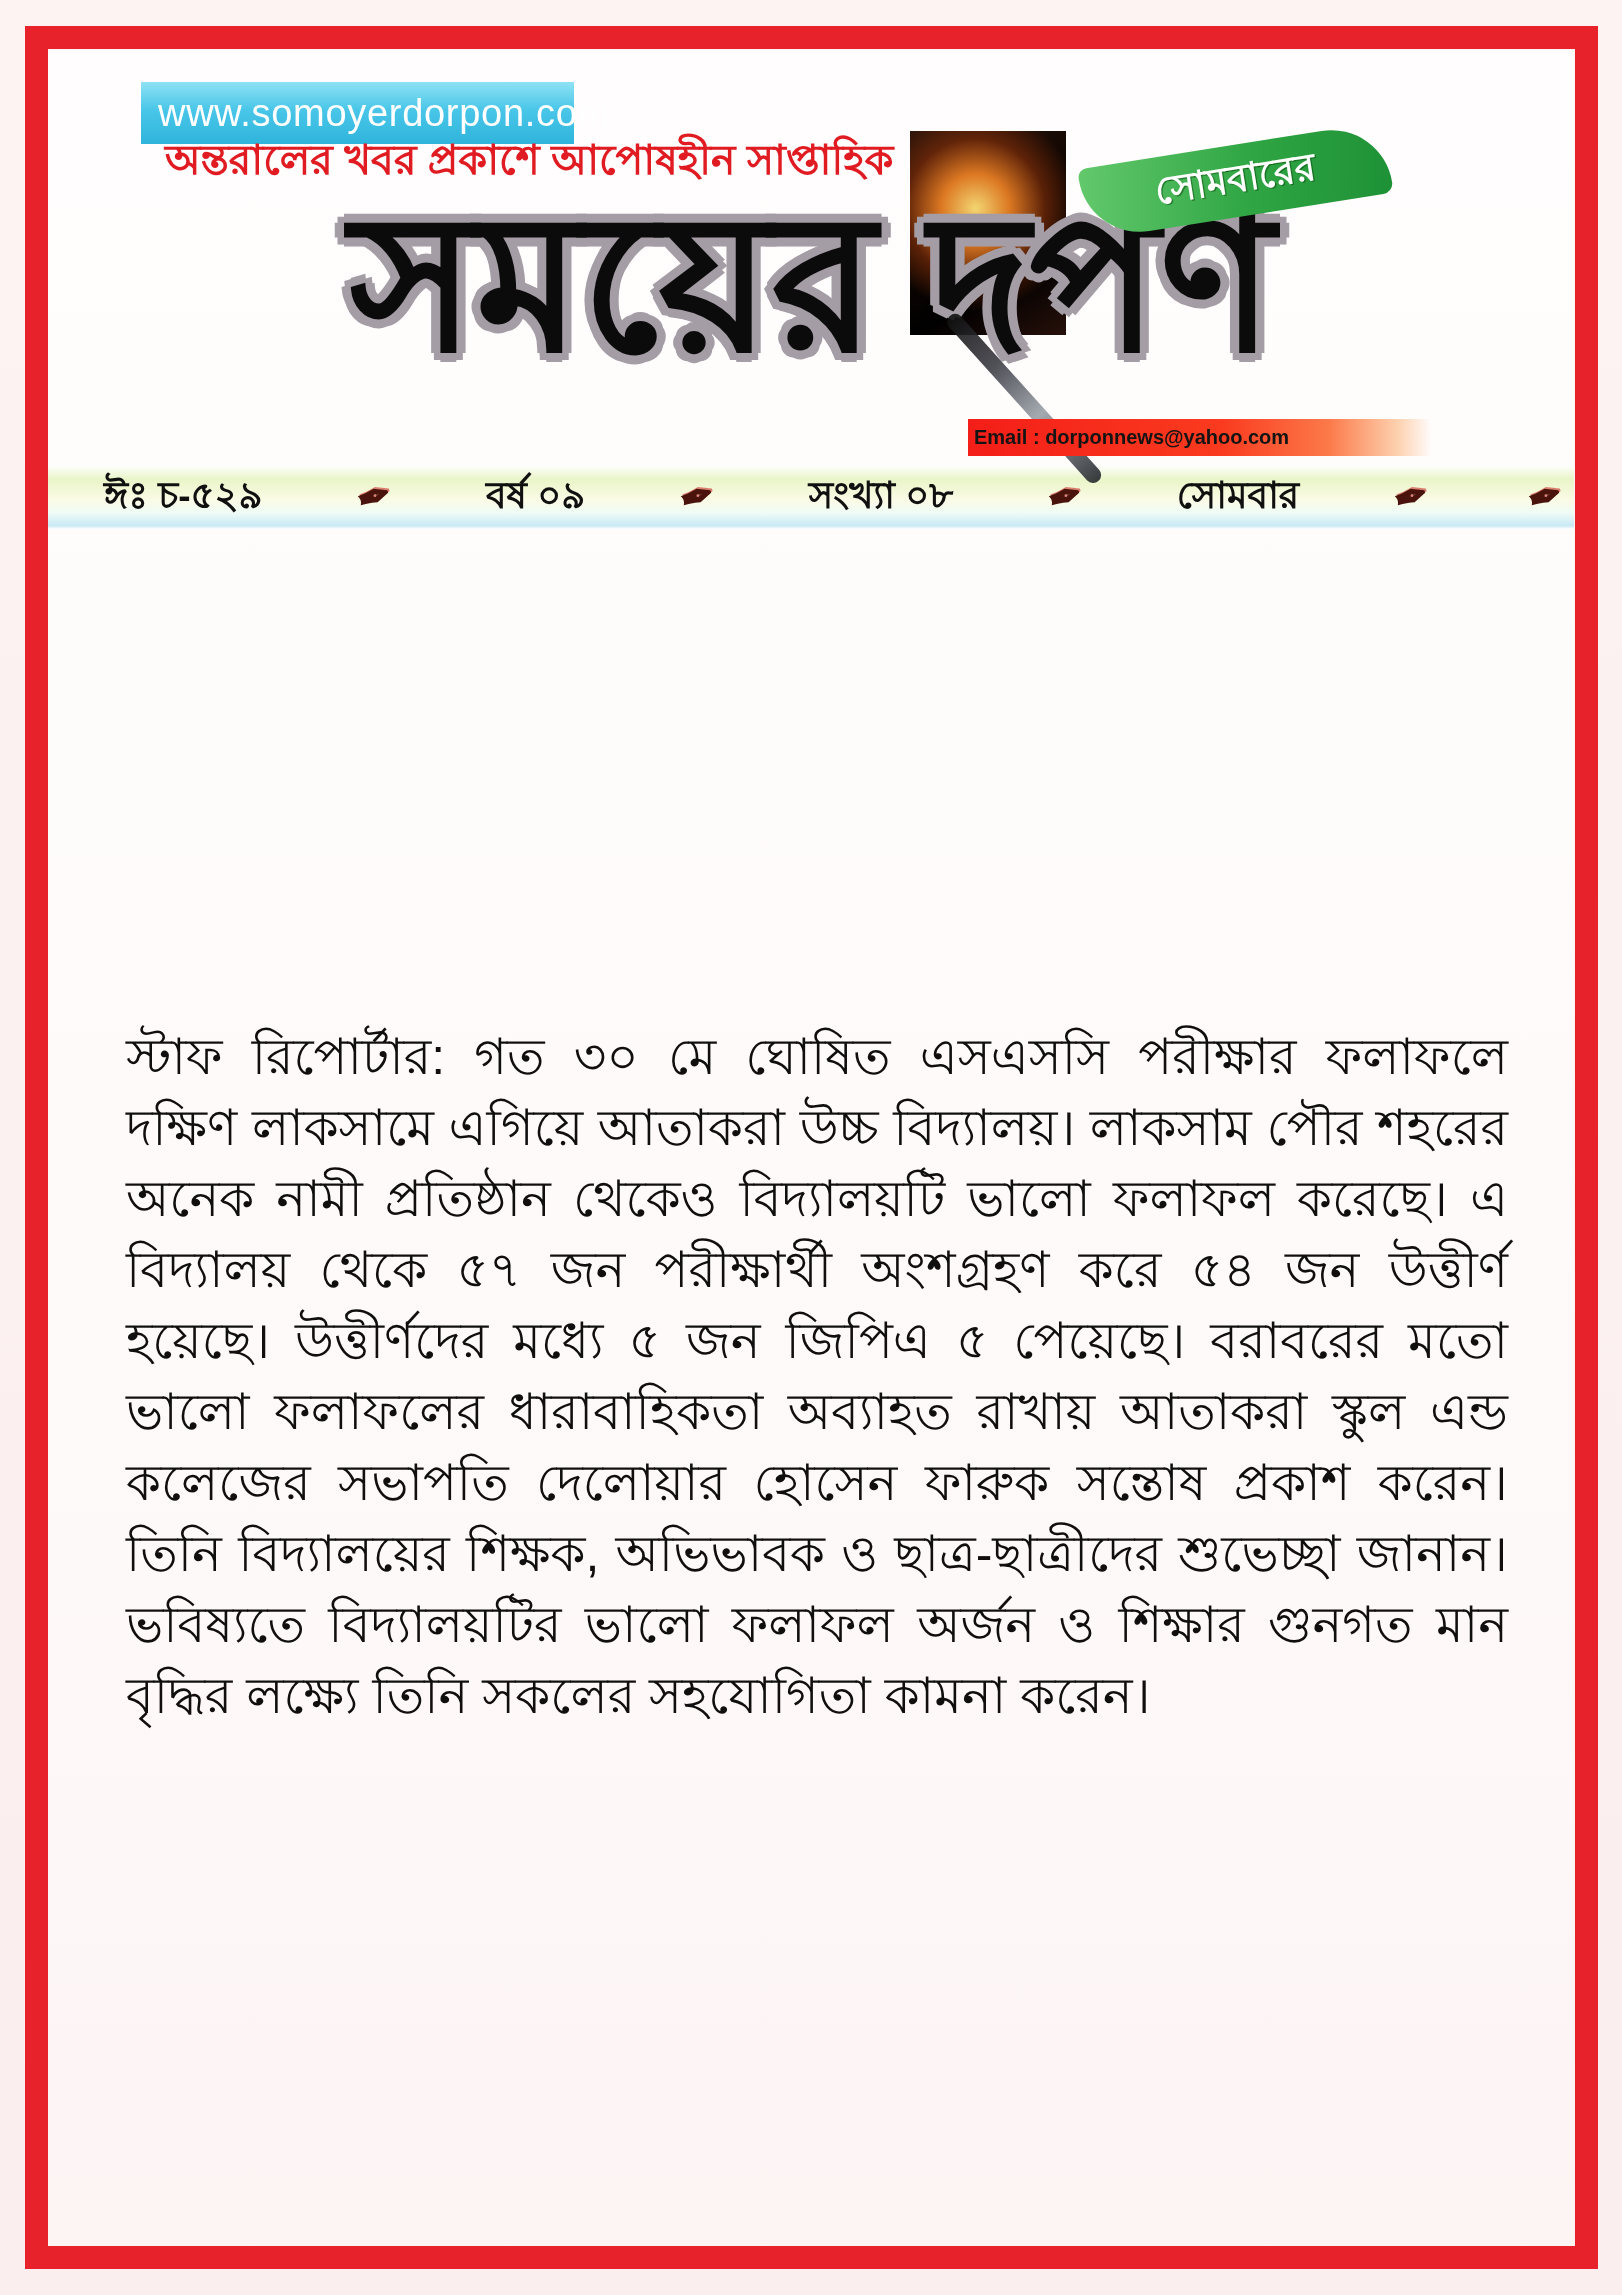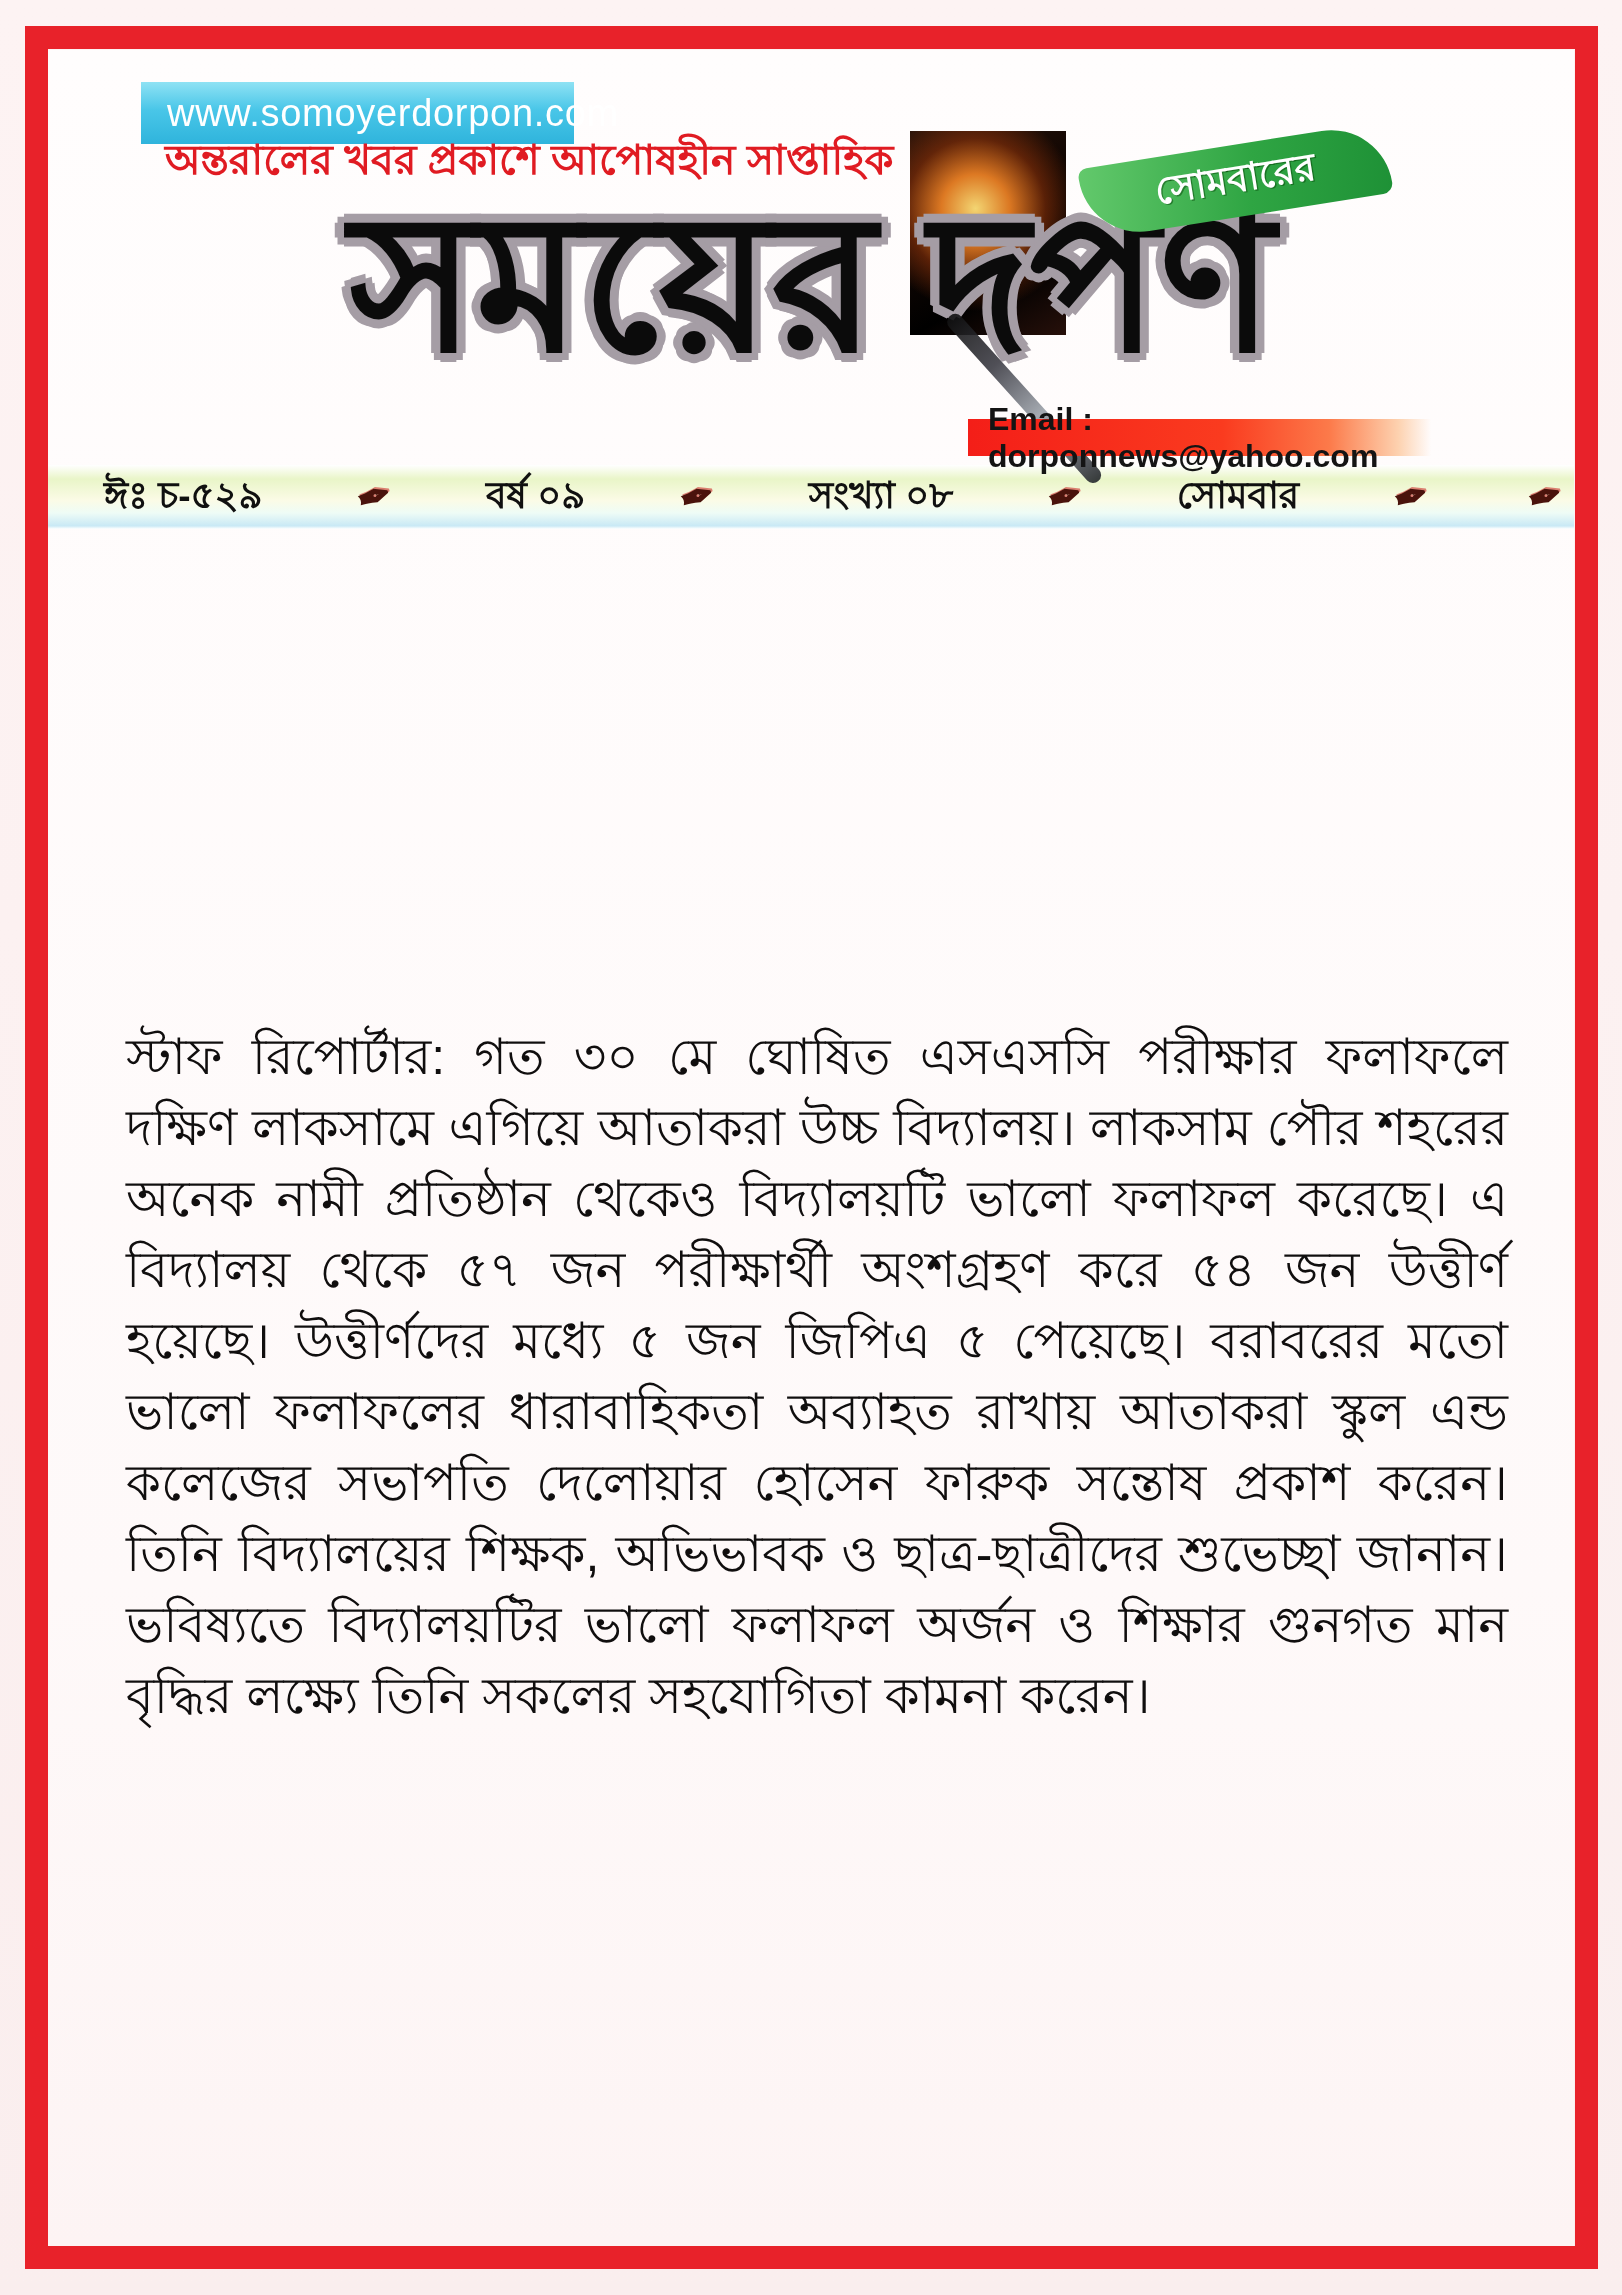--- a/index.html
+++ b/index.html
@@ -17,21 +17,21 @@
   }
   .inner {
     position:absolute; left:48px; top:50px; width:1526px; height:2196px;
     background:linear-gradient(180deg,#fffdfd 0%,#fef9f9 70%,#fdf4f4 100%);
     z-index:1;
   }
   
   .url-bar {
     position:absolute; left:141px; top:82px; width:433px; height:62px;
     background:linear-gradient(180deg,#8fe2f4 0%,#49c6e8 45%,#2fb4dc 100%);
-    display:flex; align-items:center; padding-left:26px; box-sizing:border-box;
+    display:flex; align-items:center; padding-left:17px; box-sizing:border-box;
     color:#ffffff; font-size:38px; letter-spacing:0.7px; z-index:3;
   }
   
   .tagline {
     position:absolute; left:165px; top:128px; width:726px;
     color:#e01b22; font-size:41px; font-weight:700; white-space:nowrap; z-index:3;
   }
   
   .photo {
     position:absolute; left:910px; top:131px; width:156px; height:204px;
@@ -62,22 +62,22 @@
     border-radius:9.2px 62px 10.5px 62px;
     transform:rotate(-9deg);
     display:flex; align-items:center; justify-content:center;
     color:#ffffff; font-size:38px; font-weight:700; z-index:4;
     text-shadow:1.3px 1.3px 0 rgba(0,60,0,.45);
   }
   
   .email-bar {
     position:absolute; left:968px; top:419px; width:463px; height:37px;
     background:linear-gradient(90deg,#f41e18 0%,#fa3b1f 55%,#fc7a4a 78%,#fdd2b0 93%,rgba(255,255,255,0) 100%);
-    display:flex; align-items:center; padding-left:20px; box-sizing:border-box;
-    color:#141414; font-size:32px; font-weight:700; z-index:5;
+    display:flex; align-items:center; padding-left:6px; box-sizing:border-box;
+    color:#141414; font-size:20px; font-weight:700; z-index:5;
   }
   
   .issue-bar {
     position:absolute; left:48px; top:465px; width:1526px; height:64px;
     background:linear-gradient(180deg,#ffffff 0%,#e9f5c8 22%,#fbfbe6 55%,#eefcf6 75%,#c9e9f5 95%,#ffffff 100%);
     display:flex; align-items:center; justify-content:space-between;
     padding:0 6.5px 0 56px; box-sizing:border-box;
     font-size:37px; font-weight:700; color:#101010; white-space:nowrap;
     overflow:hidden; z-index:3;gap:7px;
   }

